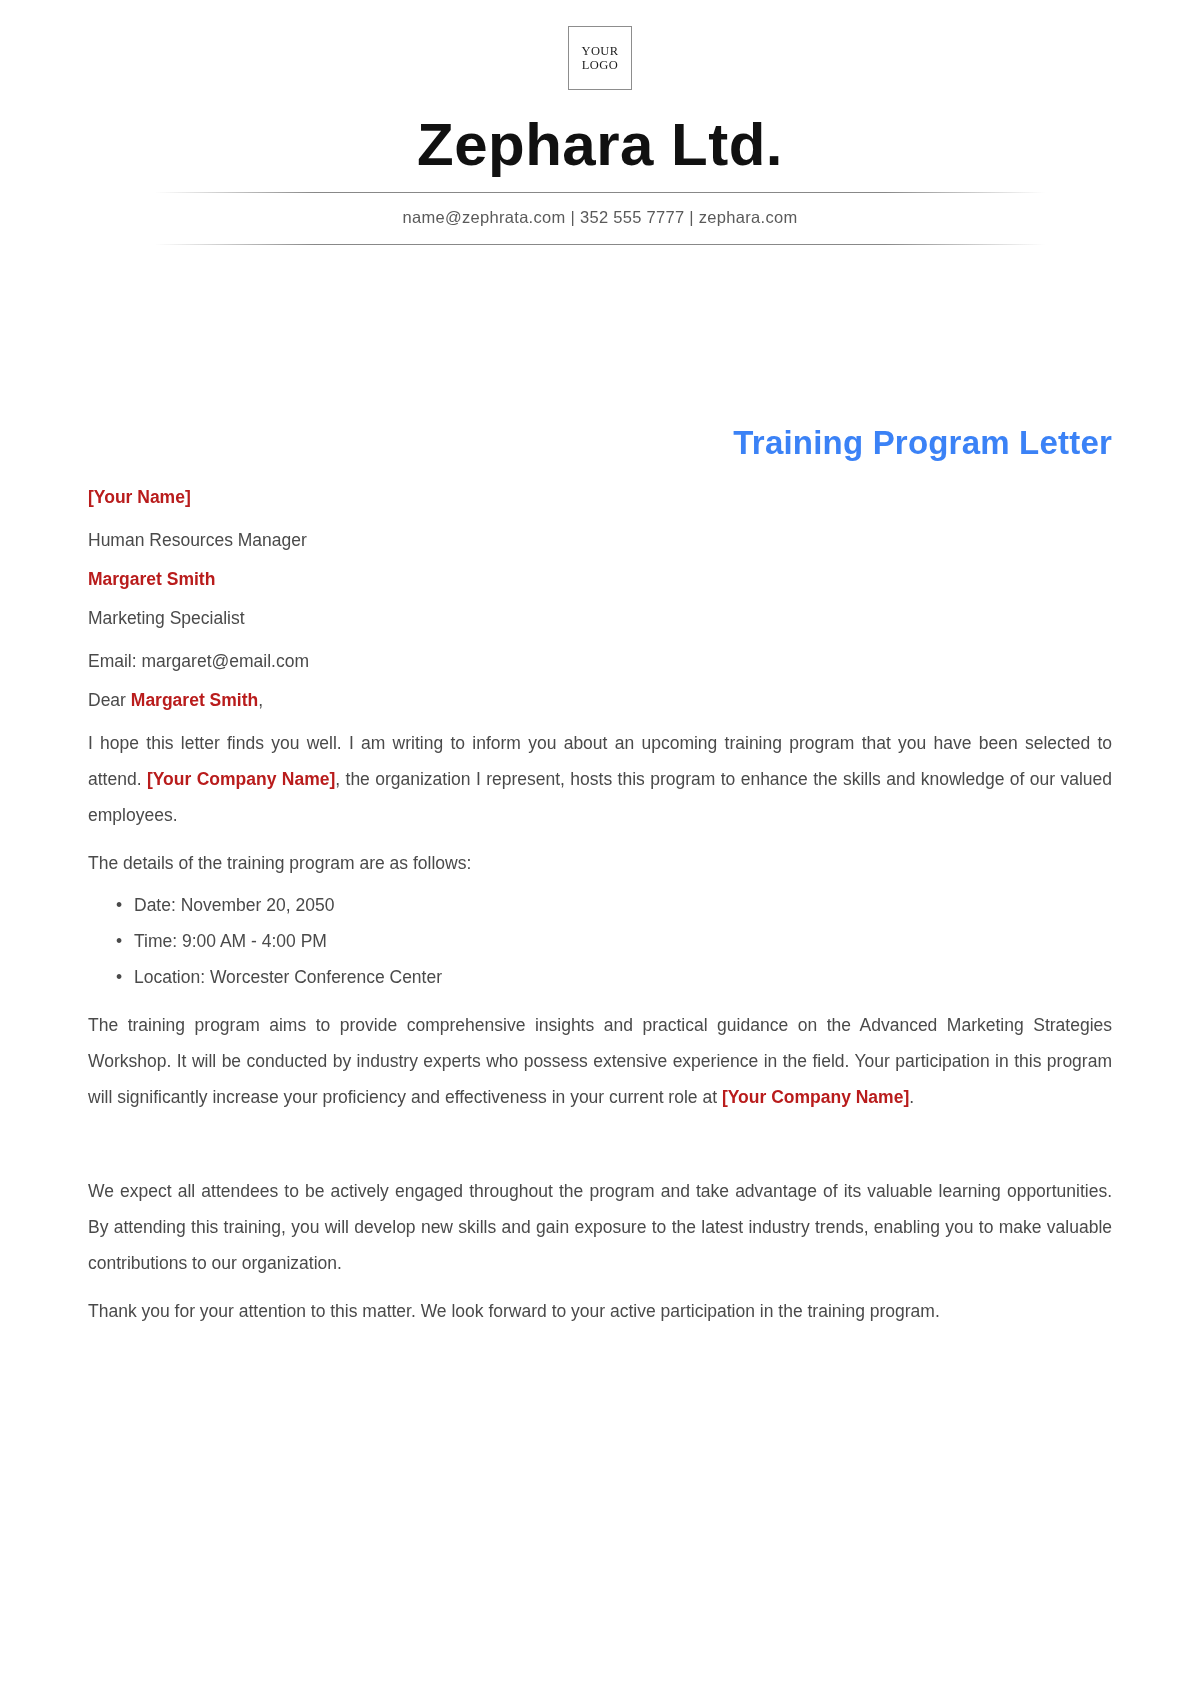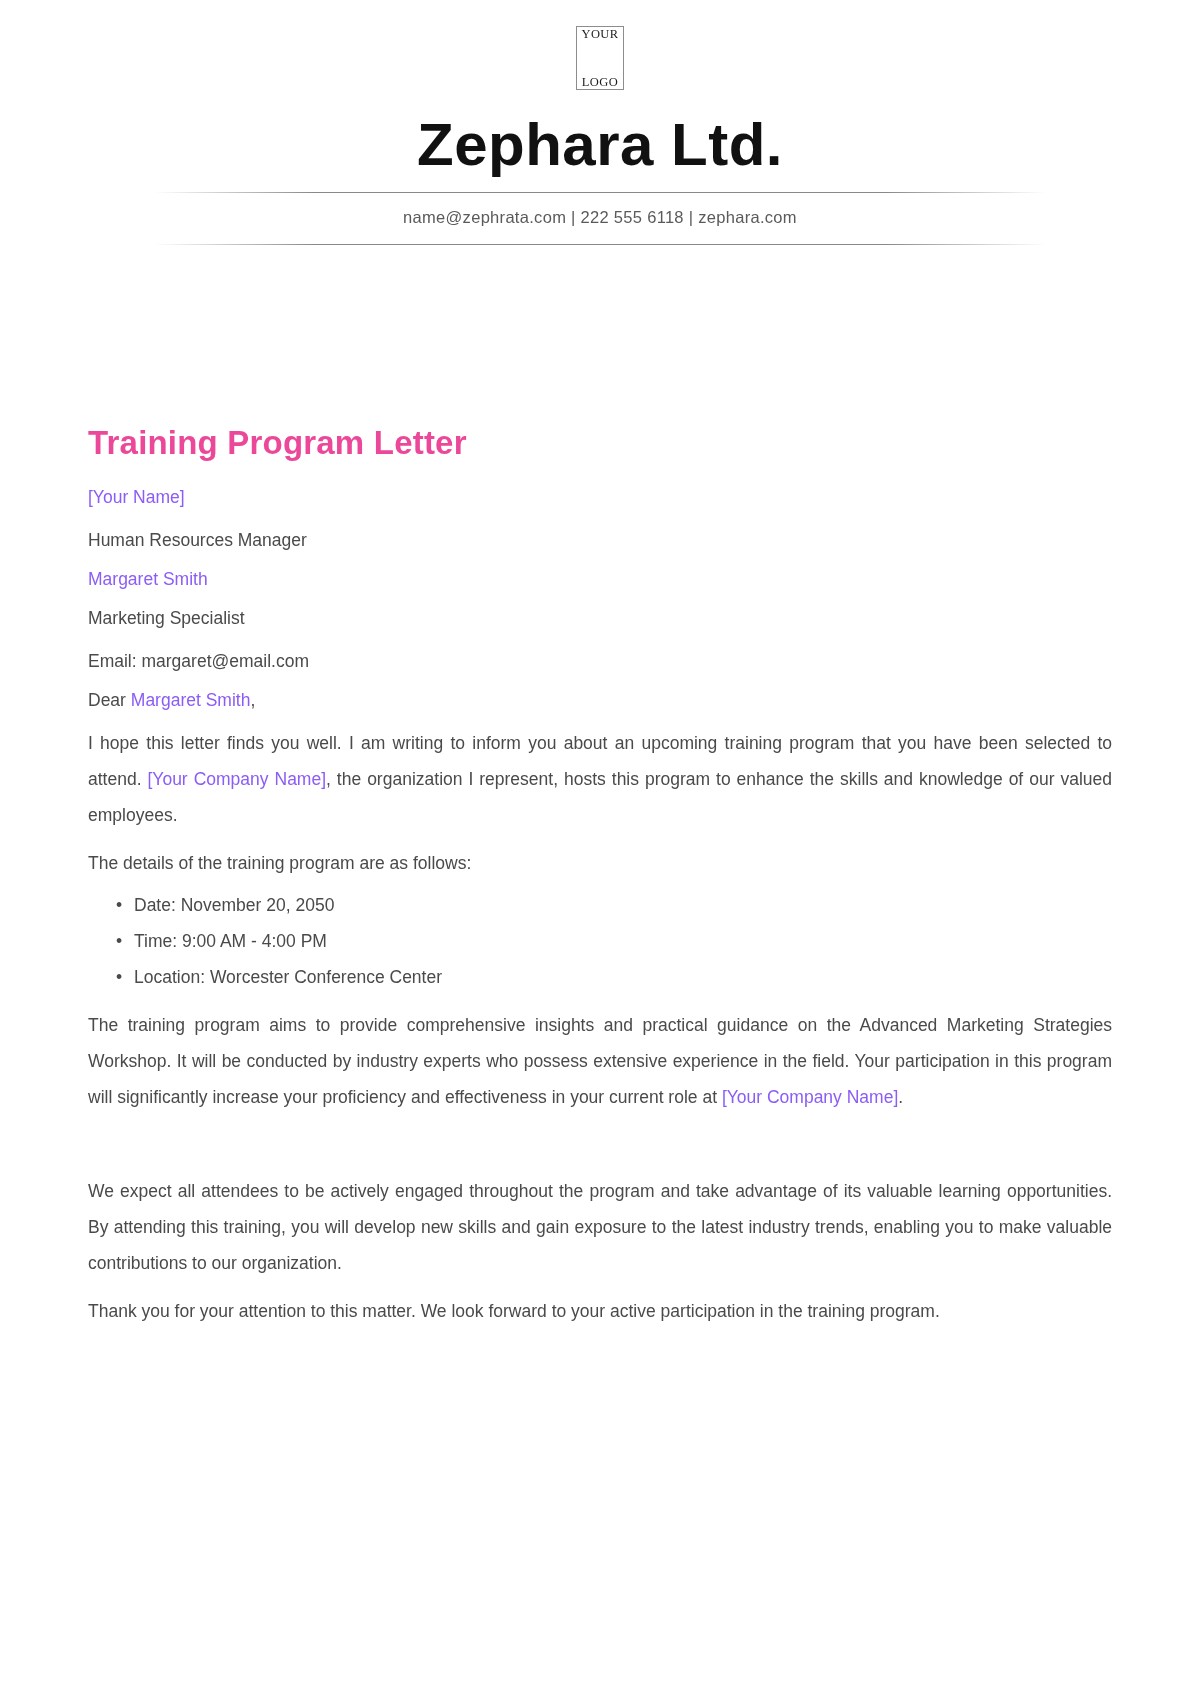--- a/index.html
+++ b/index.html
@@ -23,29 +23,29 @@
     box-sizing: border-box;
   }
 
   
   .letterhead {
     padding-top: 26px;
     text-align: center;
   }
 
   .logo-box {
-    width: 48px;
+    width: 64px;
     height: 64px;
     margin: 0 auto;
     border: 1px solid #8d8d8d;
     box-sizing: border-box;
     display: flex;
     flex-direction: column;
     align-items: center;
-    justify-content: space-between;
+    justify-content: center;
     background: #ffffff;
   }
   .logo-line {
     font-family: "Liberation Serif", serif;
     font-size: 12.5px;
     line-height: 14px;
     letter-spacing: 0.4px;
     color: #1c1c1c;
     font-weight: 400;
   }
@@ -80,25 +80,25 @@
   }
 
   
   .content {
     padding: 0 88px 60px 88px;
     box-sizing: border-box;
   }
 
   .doc-title {
     margin-top: 178px;
-    text-align: left;
+    text-align: right;
     font-size: 33px;
     line-height: 40px;
     font-weight: 700;
-    color: #ec4899;
+    color: #3b82f6;
     letter-spacing: 0.2px;
   }
 
   .block {
     margin-top: 22px;
   }
 
   .line {
     font-size: 17.5px;
     line-height: 25px;
@@ -106,22 +106,22 @@
     margin-top: 18px;
   }
   .line.tight {
     margin-top: 14px;
   }
   .line.first {
     margin-top: 0;
   }
 
   .line b, .para b {
-    font-weight: 400;
-    color: #8b5cf6;
+    font-weight: 700;
+    color: #b91c1c;
   }
 
   .para {
     font-size: 17.5px;
     line-height: 36px;
     color: #4a4a4a;
     text-align: justify;
     margin-top: 12px;
   }
   .para.nojustify {
@@ -161,21 +161,21 @@
 
     <div class="logo-box">
       <div class="logo-line">YOUR</div>
       <div class="logo-line">LOGO</div>
     </div>
 
     <div class="company-name">Zephara Ltd.</div>
 
     <div class="rule"></div>
 
-    <div class="contact-line">name@zephrata.com | 222 555 6118 | zephara.com</div>
+    <div class="contact-line">name@zephrata.com | 352 555 7777 | zephara.com</div>
 
     <div class="rule bottom"></div>
   </div>
 
   <div class="content">
 
     <div class="doc-title">Training Program Letter</div>
 
     <div class="block">
       <div class="line first">

